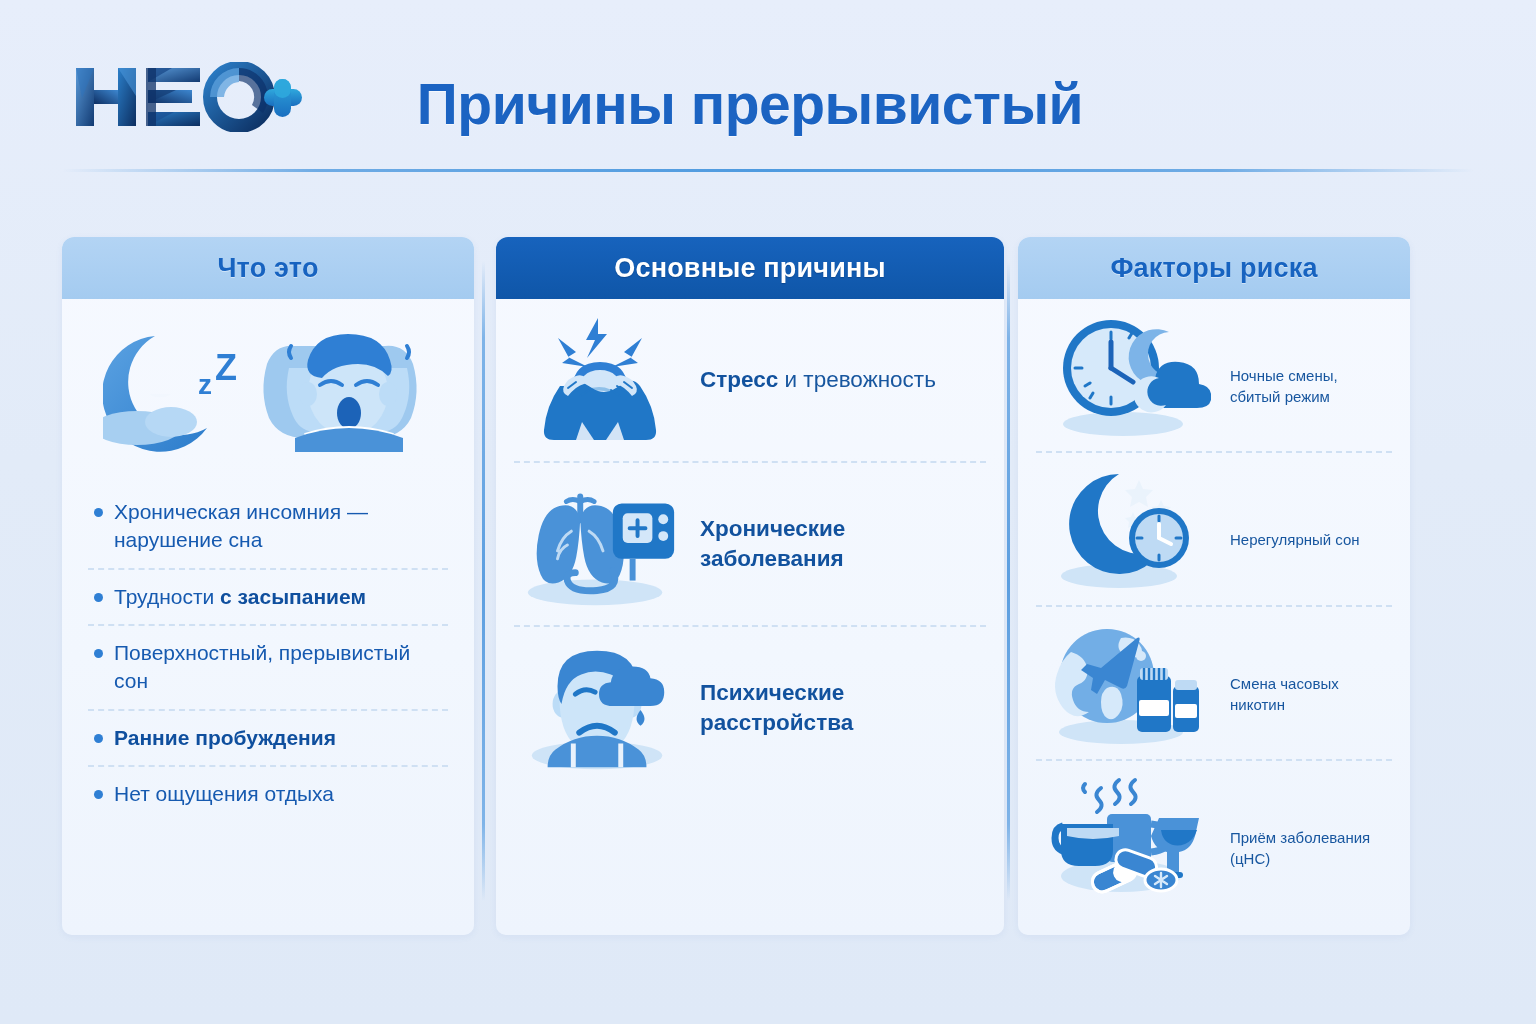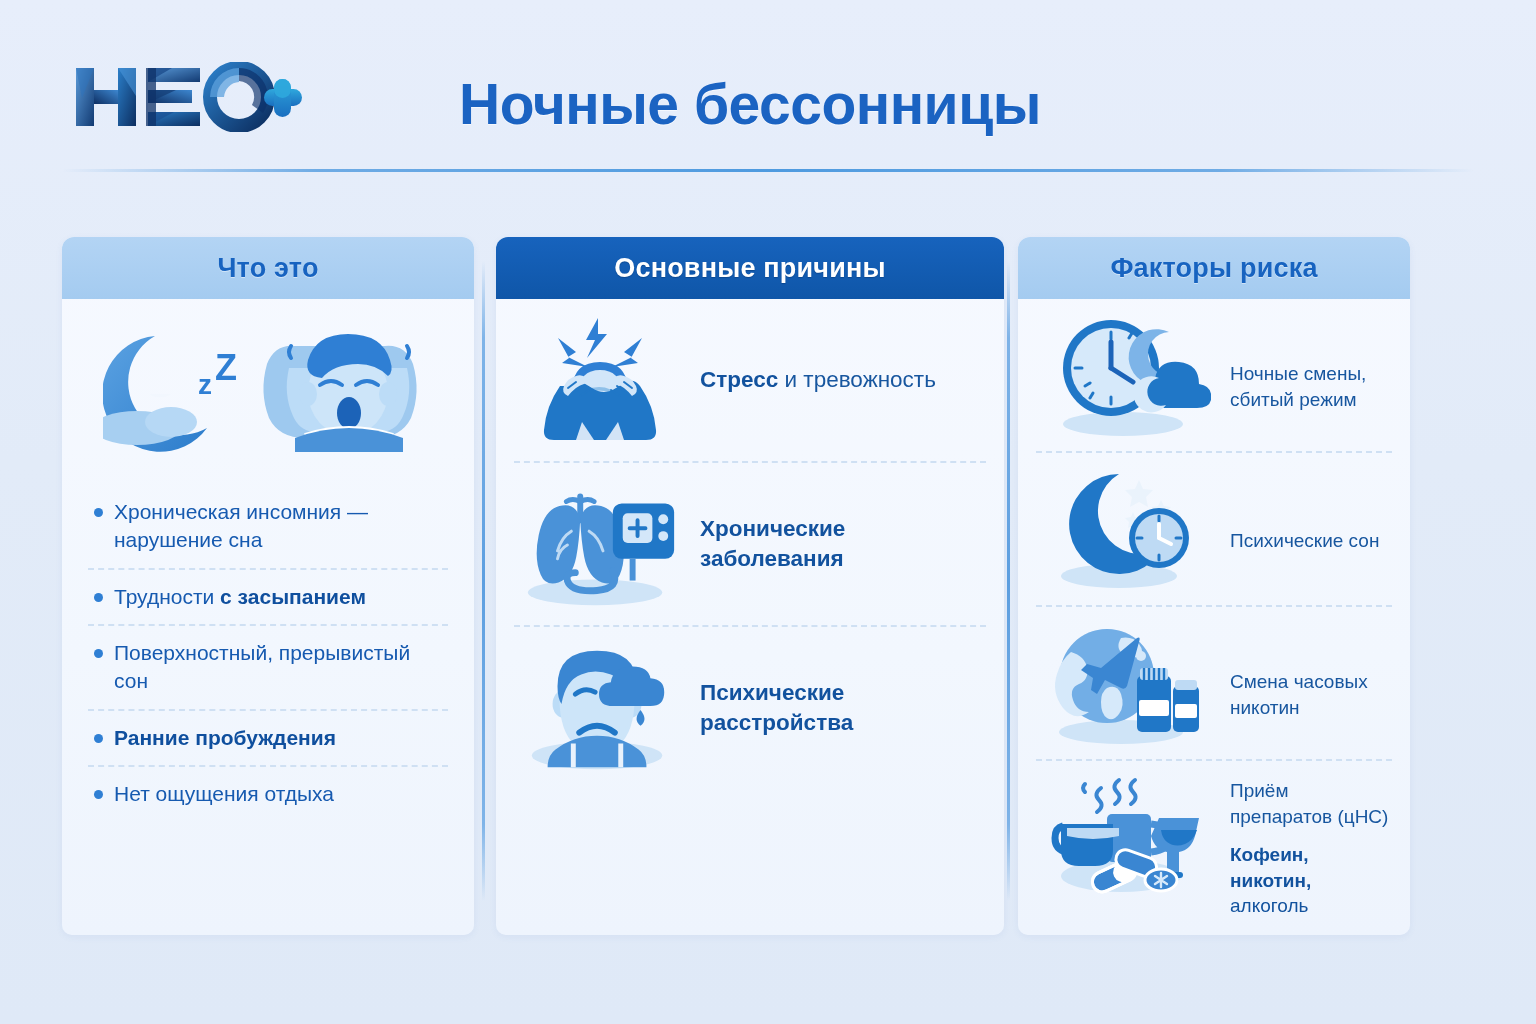--- a/index.html
+++ b/index.html
@@ -102,21 +102,21 @@
   .icon-wrap{flex:none;display:flex;align-items:center;justify-content:center;}
   .ilabel{font-size:22px;line-height:1.34;color:#17569f;}
 
   .c2 .irow{height:162px;padding:0 2px;}
   .c2 .icon-wrap{width:168px;height:148px;}
   .c2 .ilabel{font-size:22.5px;font-weight:bold;color:#12529e;}
   .c2 .ilabel .reg{font-weight:normal;color:#17569f;}
 
   .c3 .irow{height:152px;padding:0 2px;}
   .c3 .icon-wrap{width:176px;height:140px;}
-  .c3 .ilabel{font-size:19px;color:#17569f;margin-top:23px;}
+  .c3 .ilabel{font-size:15px;color:#17569f;margin-top:23px;}
   .c3 .ilabel .l2{display:block;margin-top:13px;font-weight:bold;color:#12529e;}
   .c3 .ilabel .l2 .reg{font-weight:normal;}
 </style>
 </head>
 <body>
 
 <div class="page"></div>
 
 <div class="header">
 
@@ -158,21 +158,21 @@
       <circle cx="167" cy="35" r="29" fill="none" stroke="url(#lgC)" stroke-width="14"></circle>
       <path d="M167 6 a29 29 0 0 1 24 45 l-11 -8 a16 16 0 0 0 -13 -24 z" fill="#0d3068" opacity=".65"></path>
       <path d="M138 35 a29 29 0 0 1 29 -29 l0 14 a16 16 0 0 0 -15 15 z" fill="#5ea2dd" opacity=".75"></path>
 
       <rect x="192" y="27" width="38" height="17" rx="8.5" fill="url(#lgD)"></rect>
       <rect x="202" y="17" width="17" height="38" rx="8.5" fill="url(#lgD)"></rect>
       <rect x="202" y="17" width="17" height="19" rx="8.5" fill="#2fa8dd" opacity=".9"></rect>
     </svg>
   </div>
 
-  <div class="title">Ночные бессонницы</div>
+  <div class="title">Причины прерывистый</div>
   <div class="header-rule"></div>
 </div>
 
 <div class="cols">
 
   <div class="vsep vsep-a"></div>
   <div class="vsep vsep-b"></div>
 
   <div class="col col2">
     <div class="col-head head-dark">Основные причины</div>
@@ -358,21 +358,21 @@
               <path d="M118 52 l0 5"></path>
                 <path d="M118 91 l0 5"></path>
               <path d="M96 74 l5 0"></path>
                 <path d="M135 74 l5 0"></path>
             </g>
             <path d="M118 74 l0 -14" stroke="#ffffff" stroke-width="4" stroke-linecap="round"></path>
             <path d="M118 74 l12 6" stroke="#ffffff" stroke-width="4" stroke-linecap="round"></path>
           </svg>
         </div>
         <div class="ilabel">
-          <span>Психические сон</span>
+          <span>Нерегулярный сон</span>
         </div>
       </div>
 
       <div class="irow">
         <div class="icon-wrap">
           <svg viewBox="0 0 170 130" width="170" height="130">
             <ellipse cx="80" cy="114" rx="62" ry="12" fill="#cfe4f7"></ellipse>
             <circle cx="66" cy="58" r="47" fill="#7db4e8"></circle>
             <path d="M66 11 a47 47 0 0 1 0 94 a47 47 0 0 1 0 -94 z" fill="#5ea4e2" opacity=".35"></path>
             <path d="M30 34 q14 4 16 16 q2 12 -8 16 q-10 4 -6 16 q4 12 16 12 q-14 10 -26 -4 q-12 -16 -6 -34 q4 -14 14 -22 z" fill="#d6e9fa"></path>
@@ -422,21 +422,20 @@
               <rect x="50" y="94" width="46" height="20" rx="10" fill="none" stroke="#ffffff" stroke-width="3"></rect>
             </g>
             <g transform="rotate(20 96 92)">
               <rect x="74" y="82" width="42" height="19" rx="9.5" fill="#3a86d2" stroke="#ffffff" stroke-width="3"></rect>
             </g>
             <ellipse cx="120" cy="108" rx="16" ry="11" fill="#3a86d2" stroke="#ffffff" stroke-width="3"></ellipse>
             <path d="M114 104 l12 8 M126 104 l-12 8 M120 101 l0 14" stroke="#d6e9fa" stroke-width="2.4" stroke-linecap="round"></path>
           </svg>
         </div>
         <div class="ilabel">
-          <span>Приём препаратов (цНС)</span>
-          <span class="l2"><span>Кофеин, никотин,</span><br><span class="reg">алкоголь</span></span>
+          <span>Приём заболевания (цНС)</span>
         </div>
       </div>
 
     </div>
   </div>
 
 </div>
 
 </body></html>

